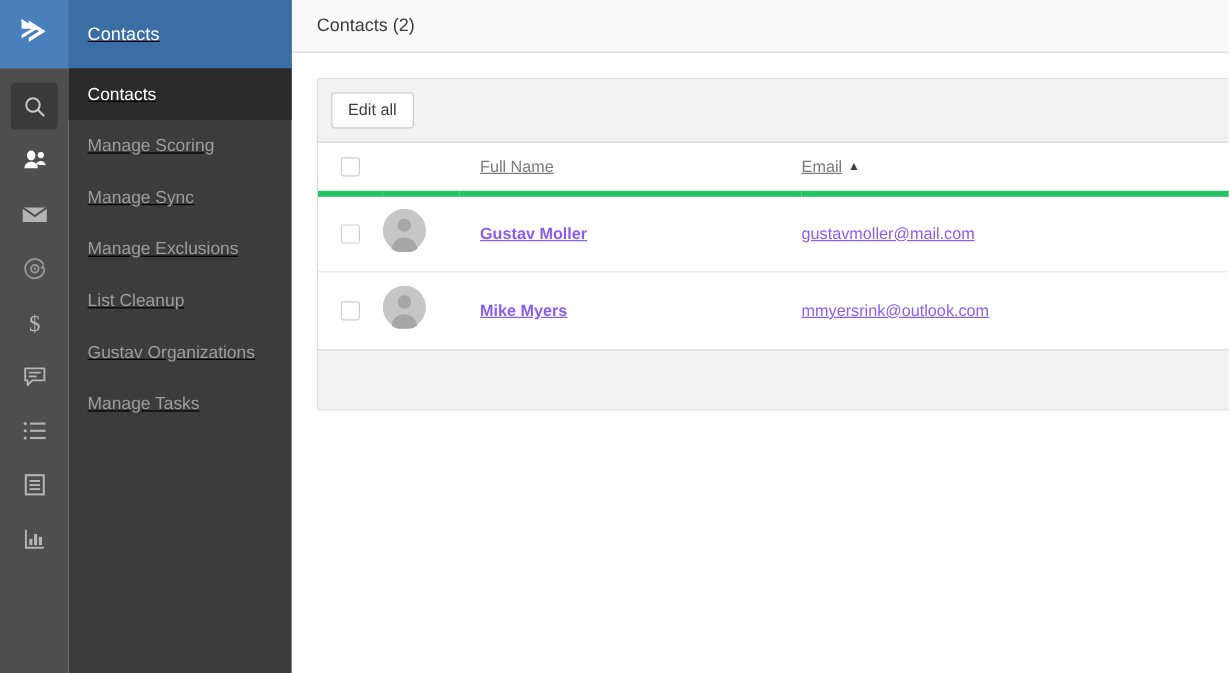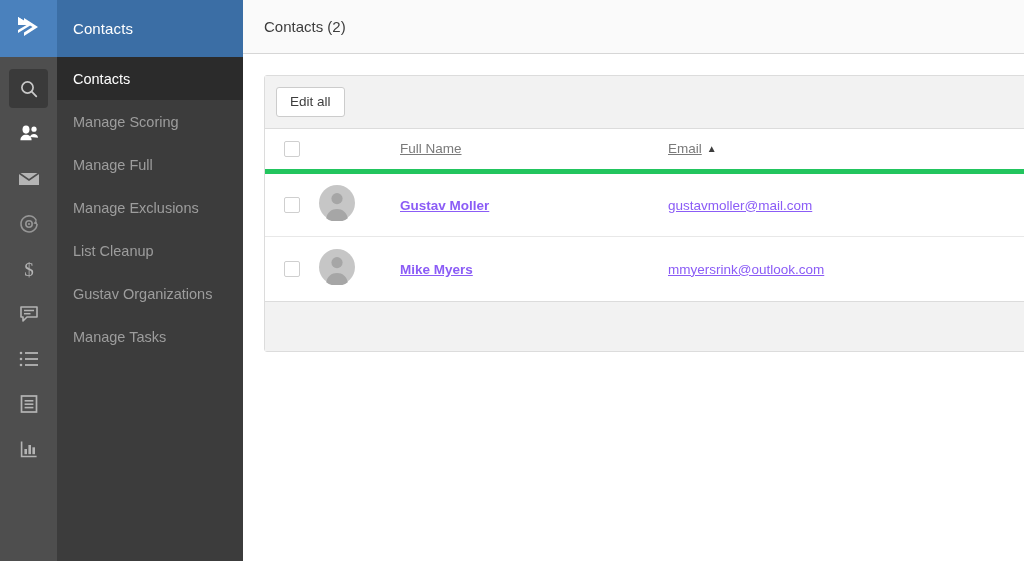--- a/index.html
+++ b/index.html
@@ -39,20 +39,21 @@
   .rail-btn.active .sq { background: #3a3a3a; }
   .rail-btn svg { display: block; }
 
   
   .sidebar {
     width: 186px; flex: 0 0 186px;
     background: #3c3c3c;
     height: 561px;
     position: relative;
     z-index: 2;
+    text-decoration: underline;
   }
   .sidebar-top {
     height: 57px;
     background: #3b6ea5;
     display: flex; align-items: center;
     padding-left: 16px;
   }
   .sidebar-top-title {
     color: #ffffff; font-size: 15px; letter-spacing: .1px;
   }
@@ -72,21 +73,21 @@
 
   
   .main {
     flex: 1 1 auto;
     height: 561px;
     background: #ffffff;
     position: relative;
     overflow: hidden;
   }
   .main-header {
-    height: 54px;
+    height: 44px;
     background: #fafafa;
     border-bottom: 1px solid #d6d6d6;
     display: flex; align-items: center;
     padding-left: 21px;
   }
   .main-header-title {
     font-size: 15px; color: #3d3d3d;
   }
 
   .panel {
@@ -290,21 +291,21 @@
     <div class="sidebar-top">
       <span class="sidebar-top-title">Contacts</span>
     </div>
     <div class="nav-item active">
       <span>Contacts</span>
     </div>
     <div class="nav-item">
       <span>Manage Scoring</span>
     </div>
     <div class="nav-item">
-      <span>Manage Full</span>
+      <span>Manage Sync</span>
     </div>
     <div class="nav-item">
       <span>Manage Exclusions</span>
     </div>
     <div class="nav-item">
       <span>List Cleanup</span>
     </div>
     <div class="nav-item">
       <span>Gustav Organizations</span>
     </div>

